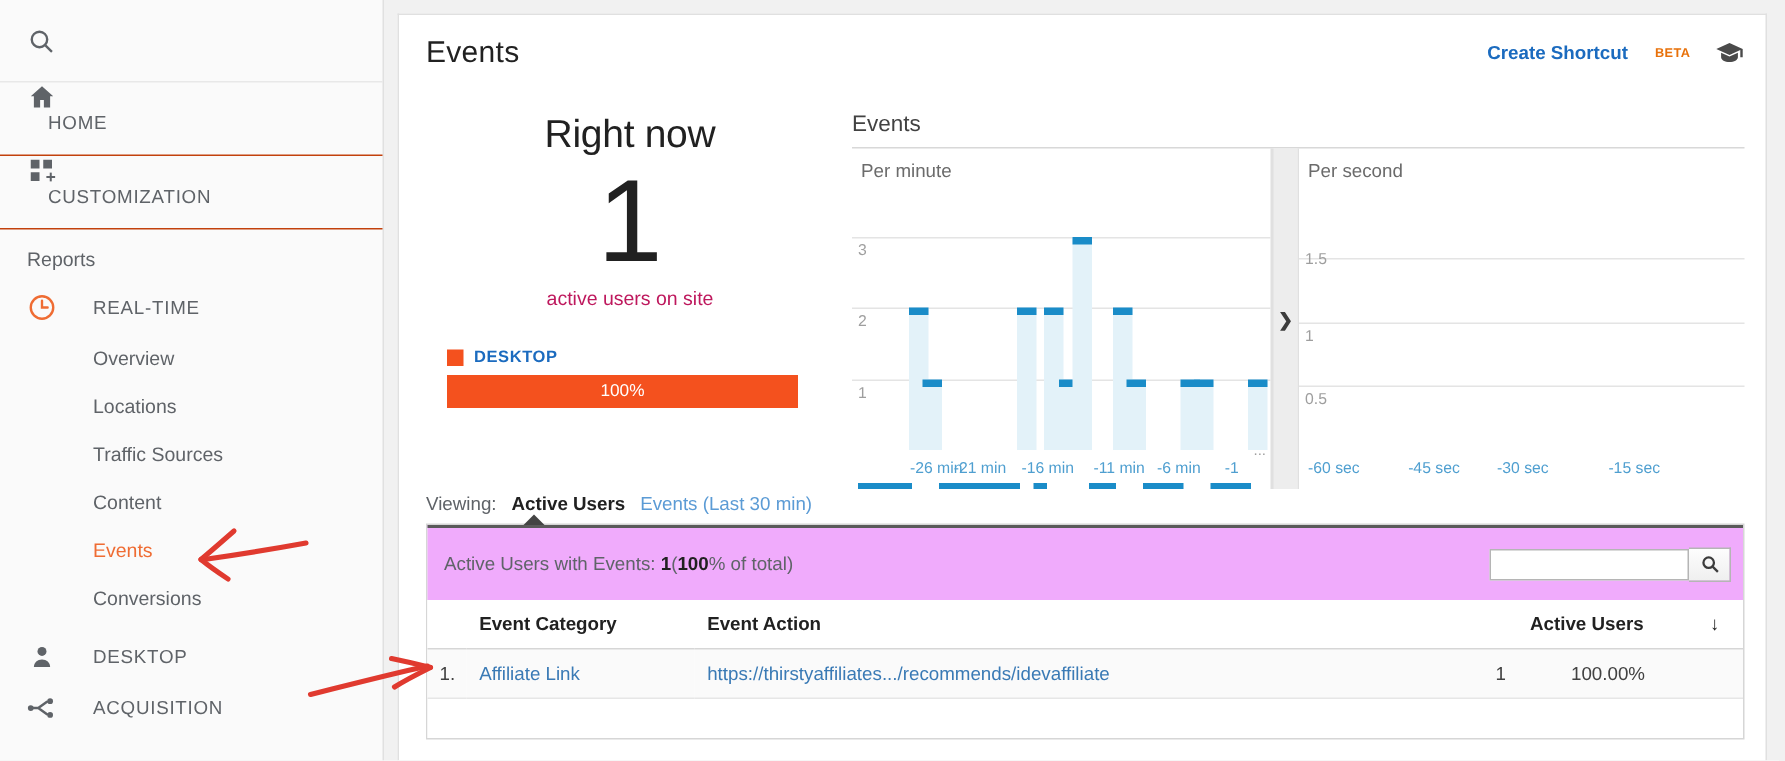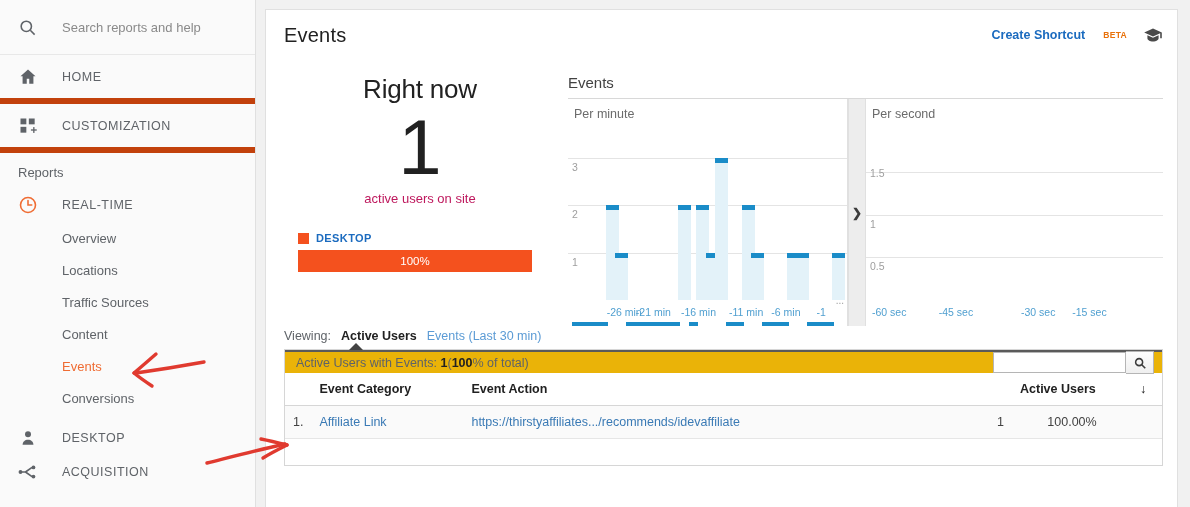--- a/index.html
+++ b/index.html
@@ -27,23 +27,23 @@
   }
   .side-search .sicon { width: 30px; display: flex; align-items: center; }
   .side-search input {
     border: none; outline: none; background: transparent;
     font-family: "Liberation Sans", sans-serif;
     font-size: 13px; color: #5f6368; width: 180px; padding-left: 14px;
   }
   .side-search input::placeholder { color: #8a8a8a; }
 
   .side-top {
-    height: 49px; display: flex; align-items: center;
-    border-bottom: 6px solid #c2410c;
-    padding-left: 18px; cursor: pointer;
+    height: 49px; display: flex; align-items: flex-start;
+    border-bottom: 1px solid #c2410c;
+    padding-left: 18px; cursor: pointer; flex-direction: column;
   }
   .side-top .sicon { width: 30px; display: flex; align-items: center; justify-content: flex-start; }
   .side-top .slabel {
     font-size: 12.5px; letter-spacing: .5px; color: #5f6368;
     font-weight: 400; padding-left: 14px;
   }
   .side-section-title {
     font-size: 13px; color: #5f6368; padding: 12px 0 8px 18px;
   }
   .side-group {
@@ -165,22 +165,22 @@
   .viewing .vtab { color: #5b9bd5; cursor: pointer; }
 
   
   .tablewrap { margin: 6px 14px 0 18px; border: 1px solid #d6d6d6; position: relative; }
   .tri {
     position: absolute; top: -7px; left: 64px; width: 0; height: 0;
     border-left: 7px solid transparent; border-right: 7px solid transparent;
     border-bottom: 7px solid #444;
   }
   .summary {
-    background: #eab308; border-top: 2px solid #5a5a5a;
-    height: 23px; display: flex; align-items: center;
+    background: #f0abfc; border-top: 2px solid #5a5a5a;
+    height: 50px; display: flex; align-items: center;
     padding: 0 8px 0 11px; font-size: 12.5px; color: #5f6368;
   }
   .summary b { color: #212121; }
   .search-box { margin-left: auto; display: flex; align-items: center; }
   .search-box input {
     width: 133px; height: 21px; border: 1px solid #b5b5b5;
     background: #fff; outline: none; font-size: 12px;
     font-family: "Liberation Sans", sans-serif; padding: 0 4px;
   }
   .search-btn {
@@ -220,21 +220,20 @@
 
   <div id="sidebar">
 
     <div class="side-search">
       <span class="sicon">
         <svg width="19" height="19" viewBox="0 0 24 24" fill="none" stroke="#5f6368" stroke-width="2">
           <circle cx="10.5" cy="10.5" r="6.5"></circle>
             <line x1="15.5" y1="15.5" x2="21" y2="21"></line>
         </svg>
       </span>
-      <input type="text" value="" placeholder="Search reports and help" style="">
     </div>
 
     <div class="side-top">
       <span class="sicon">
         <svg width="20" height="20" viewBox="0 0 24 24" fill="#5f6368">
           <path d="M12 3 3 11h2.5v9h5v-6h3v6h5v-9H21z"></path>
         </svg>
       </span>
       <span class="slabel">HOME</span>
     </div>
@@ -409,21 +408,21 @@
               <div class="panel-title">Per second</div>
               <div class="plot" id="plot-second">
                   <div class="gridline" style="top: 158.25px;"></div>
                   <div class="ytick" style="top: 161.25px;">0.5</div>
                   <div class="gridline" style="top: 115.5px;"></div>
                   <div class="ytick" style="top: 118.5px;">1</div>
                   <div class="gridline" style="top: 72.75px;"></div>
                   <div class="ytick" style="top: 68px;">1.5</div>
                   <div class="xlabel" style="left: 6px;">-60 sec</div>
                   <div class="xlabel" style="left: 72.75px;">-45 sec</div>
-                  <div class="xlabel" style="left: 155px;">-30 sec</div>
+                  <div class="xlabel" style="left: 132px;">-30 sec</div>
                   <div class="xlabel" style="left: 206.25px;">-15 sec</div>
                 </div>
             </div>
           </div>
         </div>
       </div>
 
       <div class="viewing">
         <span class="vlabel">Viewing:</span>
         <span class="vtab-active">Active Users</span>

